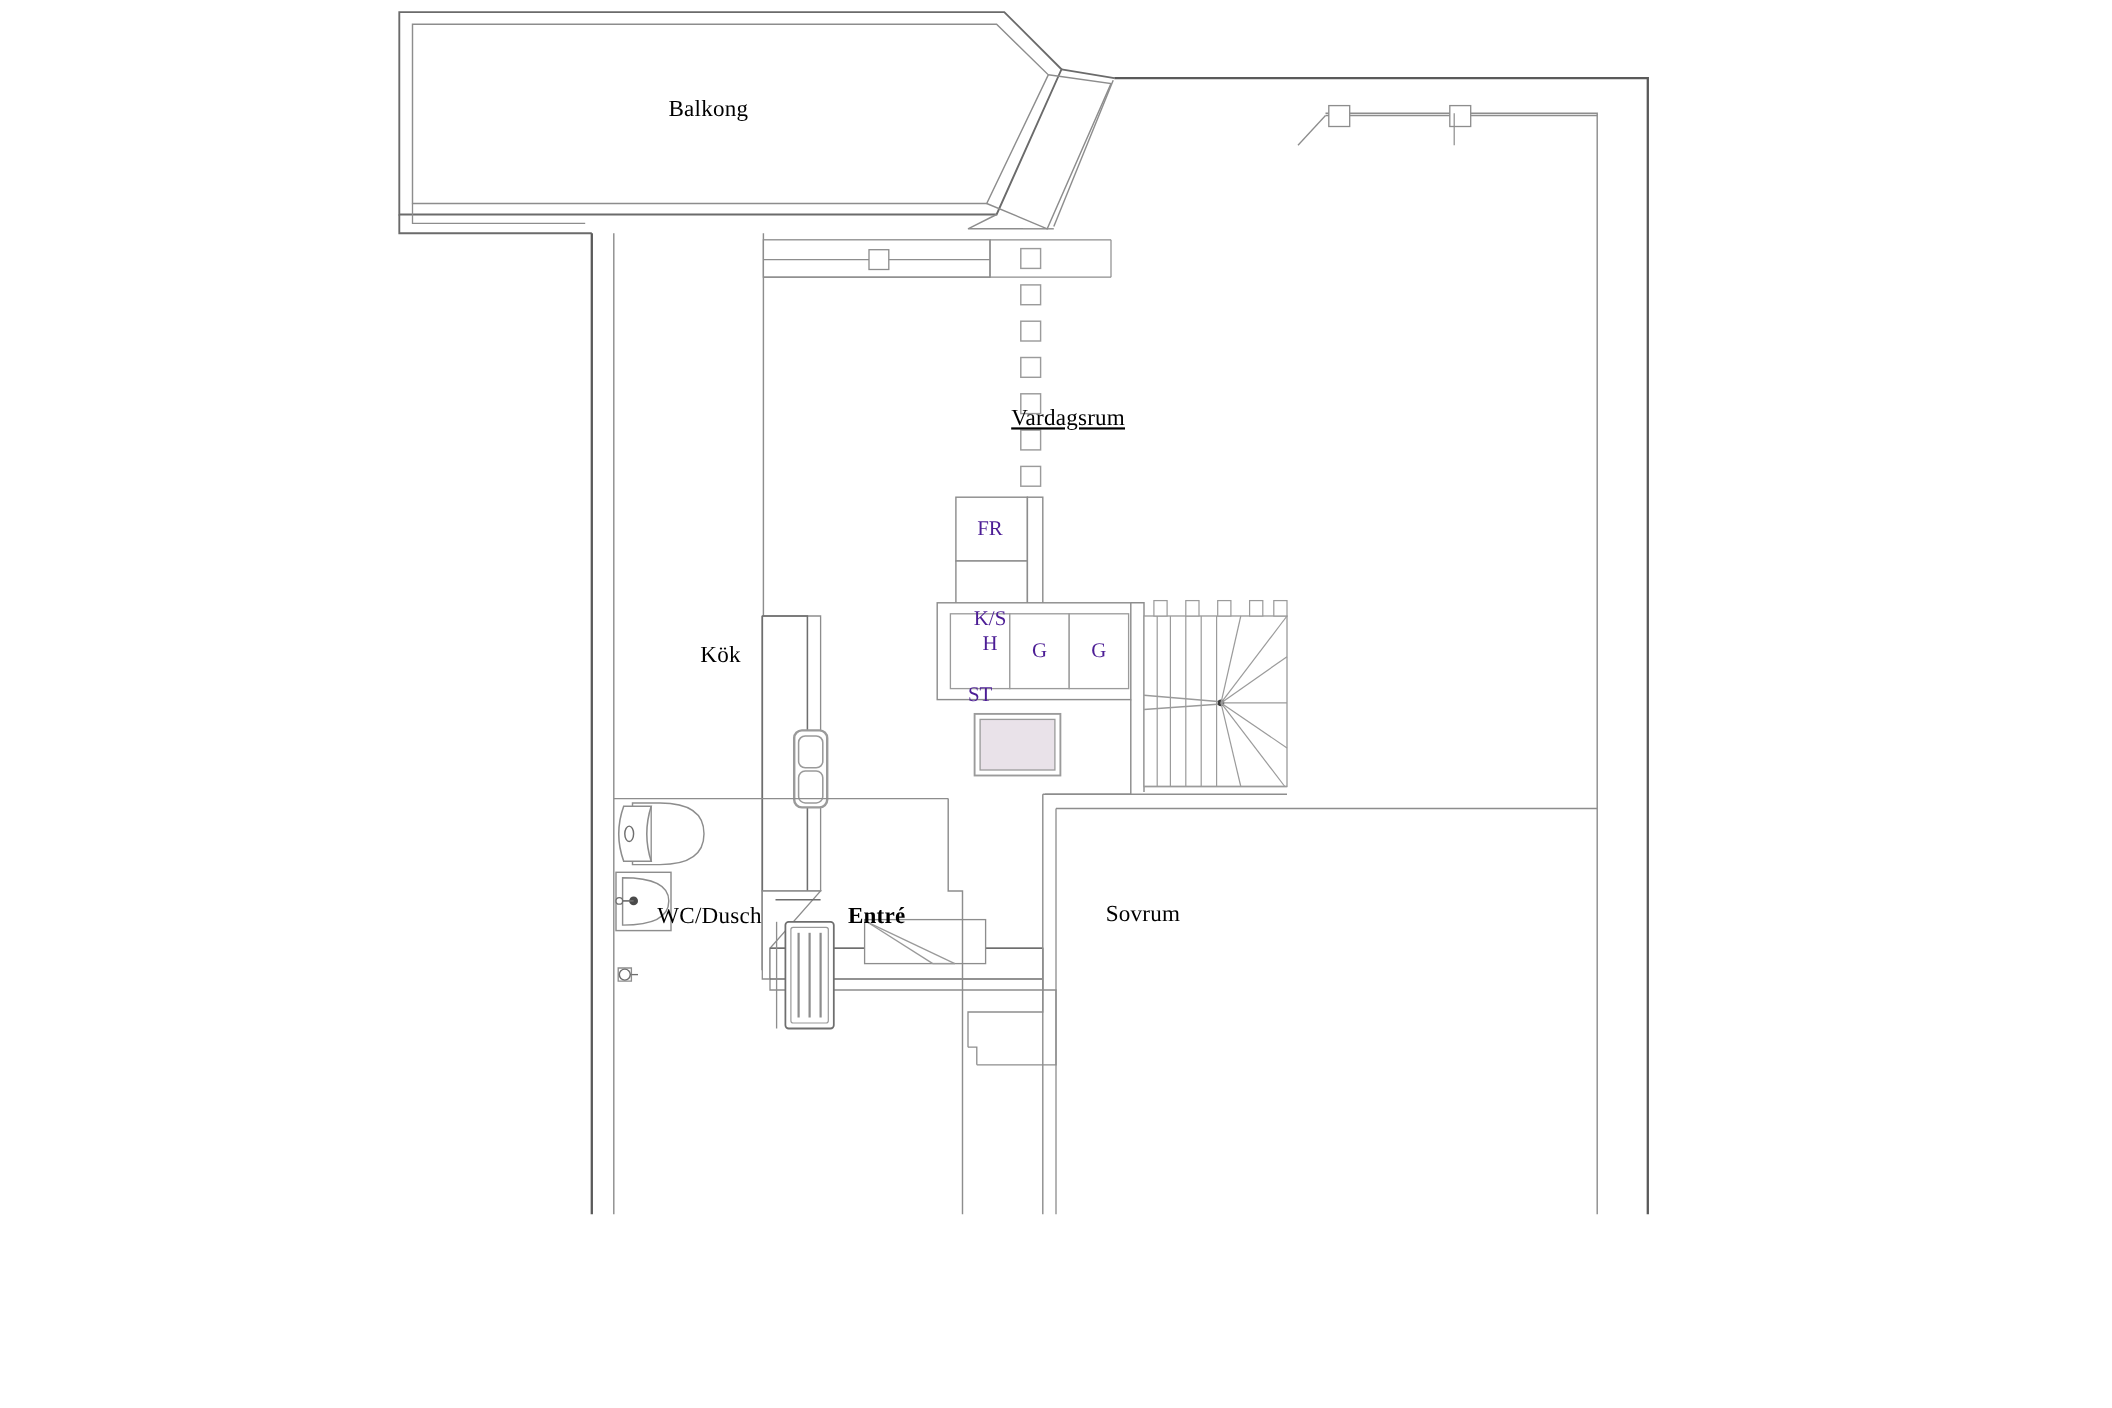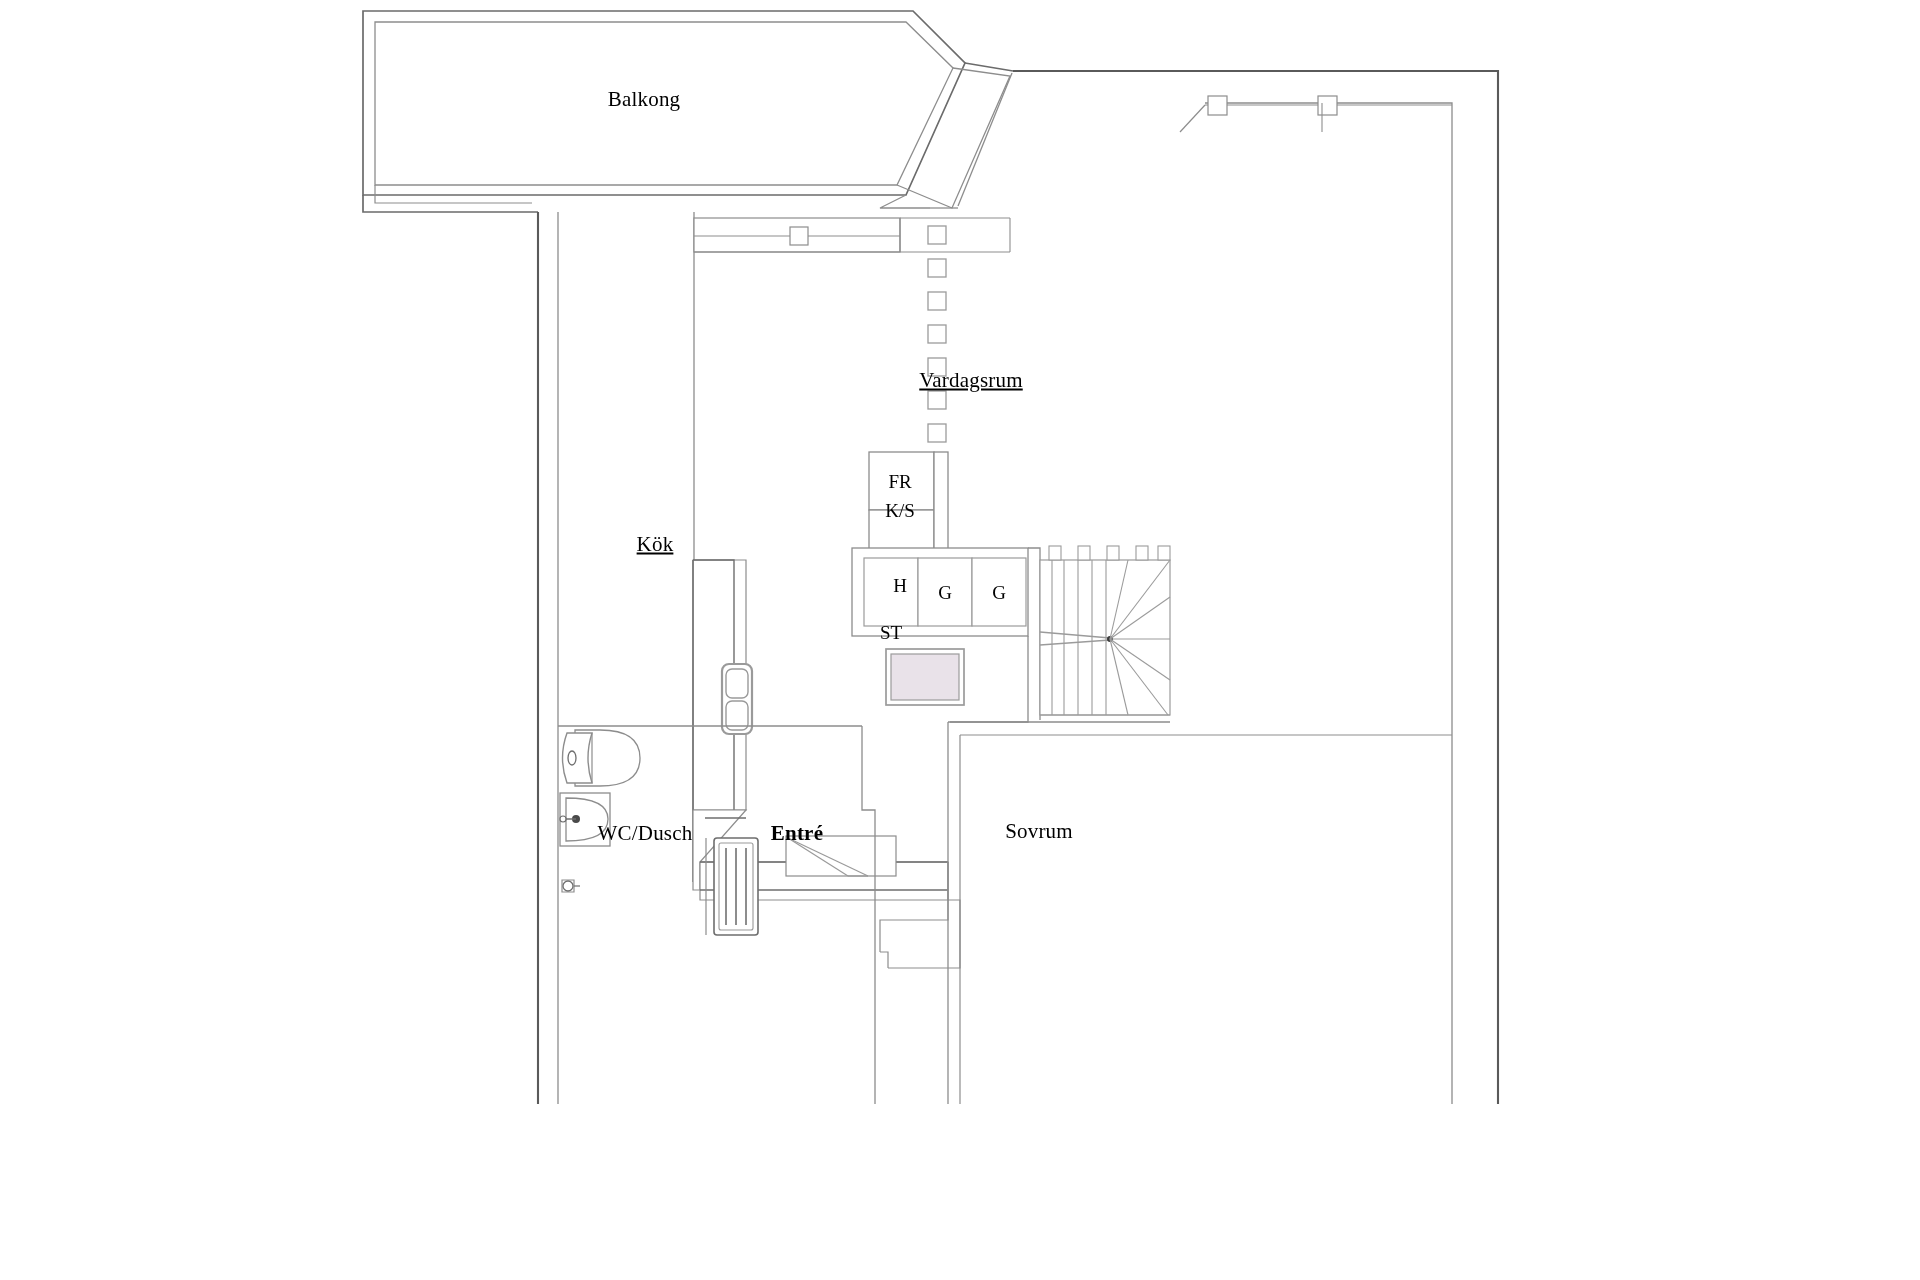--- a/index.html
+++ b/index.html
@@ -27,21 +27,21 @@
     color: #000000;
     font-family: "Liberation Serif", "DejaVu Serif", serif;
     font-size: 21px;
     line-height: 1;
     white-space: nowrap;
     transform: translate(-50%, -50%);
     letter-spacing: 0.2px;
   }
   .unit-label {
     position: absolute;
-    color: #000000;
+    color: #4c1d95;
     font-family: "Liberation Serif", "DejaVu Serif", serif;
     font-size: 19px;
     line-height: 1;
     white-space: nowrap;
     transform: translate(-50%, -50%);
     text-align: center;
   }
 </style>
 </head>
 <body>
@@ -255,26 +255,26 @@
     </g>
 
     <g>
       <path d="M 812 1202 L 854 1243 L 831 1243 L 831 1281 L 793 1281 L 793 1243 L 770 1243 Z" fill="#ffffff" stroke="#5a5a5a" stroke-width="2.2"></path>
     </g>
 
   </svg>
 
   <div class="room-label" style="left:644px; top:99px;">Balkong</div>
   <div class="room-label" style="left:971px; top:380px;text-decoration:underline;">Vardagsrum</div>
-  <div class="room-label" style="left:655px; top:544px;text-decoration:underline;">Kök</div>
+  <div class="room-label" style="left:655px; top:595px;">Kök</div>
   <div class="room-label" style="left:645px; top:833px;font-family:Liberation Serif, serif;">WC/Dusch</div>
   <div class="room-label" style="left:797px; top:833px;font-weight:bold;">Entré</div>
   <div class="room-label" style="left:1023px; top:831px;margin-left:16px;">Sovrum</div>
 
   <div class="unit-label" style="left:900px; top:481px;">FR</div>
-  <div class="unit-label" style="left:900px; top:510px;">K/S</div>
+  <div class="unit-label" style="left:900px; top:563px;">K/S</div>
   <div class="unit-label" style="left:900px; top:585px;">H</div>
 
   <div class="unit-label" style="left:891px; top:592px;margin-top:40px;">ST</div>
   <div class="unit-label" style="left:945px; top:592px;">G</div>
   <div class="unit-label" style="left:999px; top:592px;">G</div>
 
 </div>
 
 </body></html>

